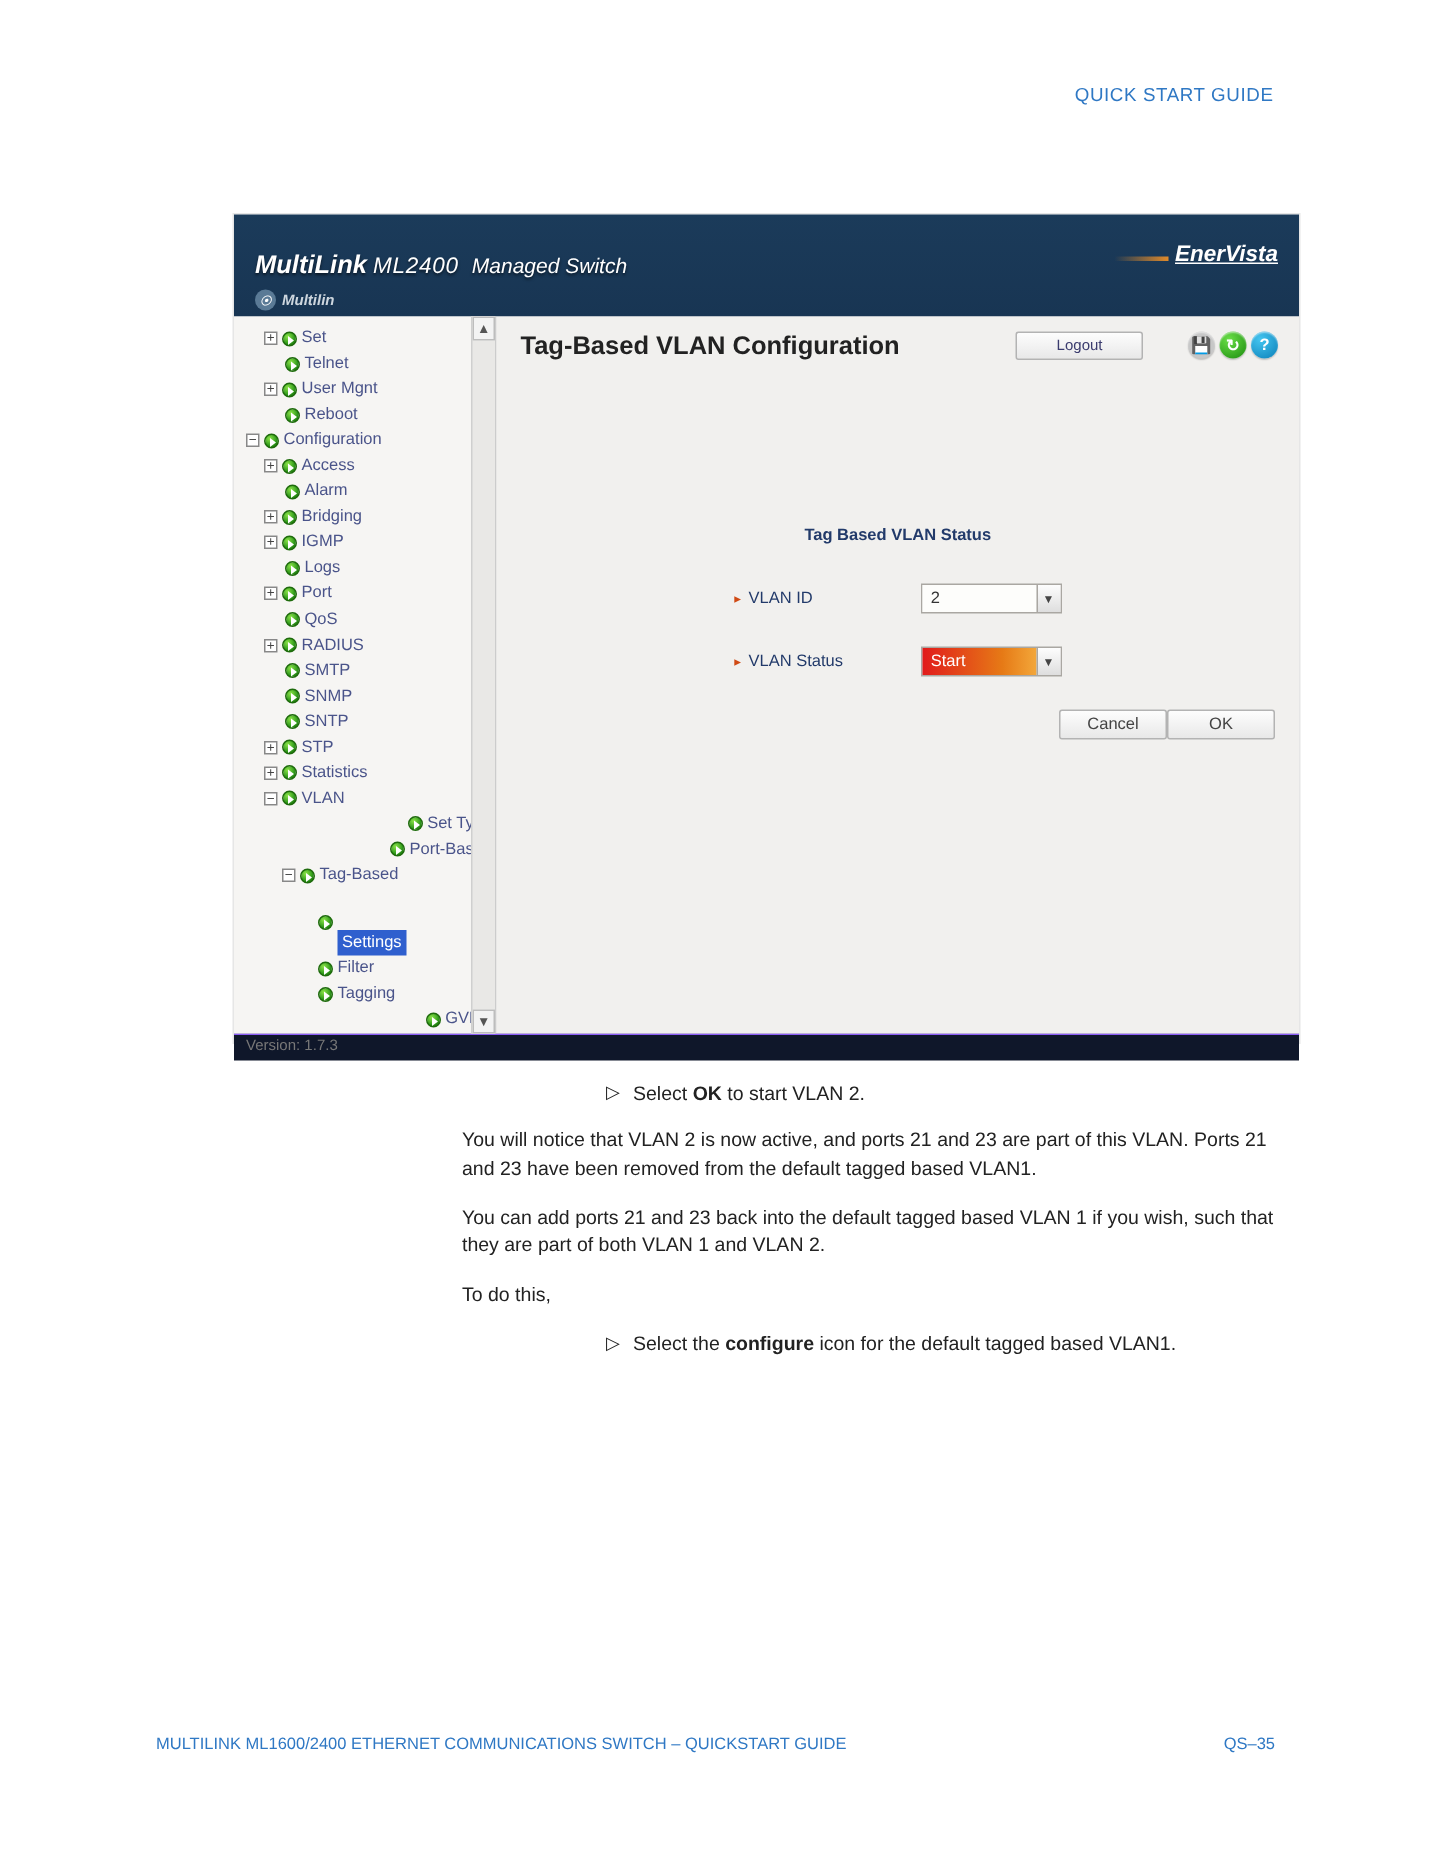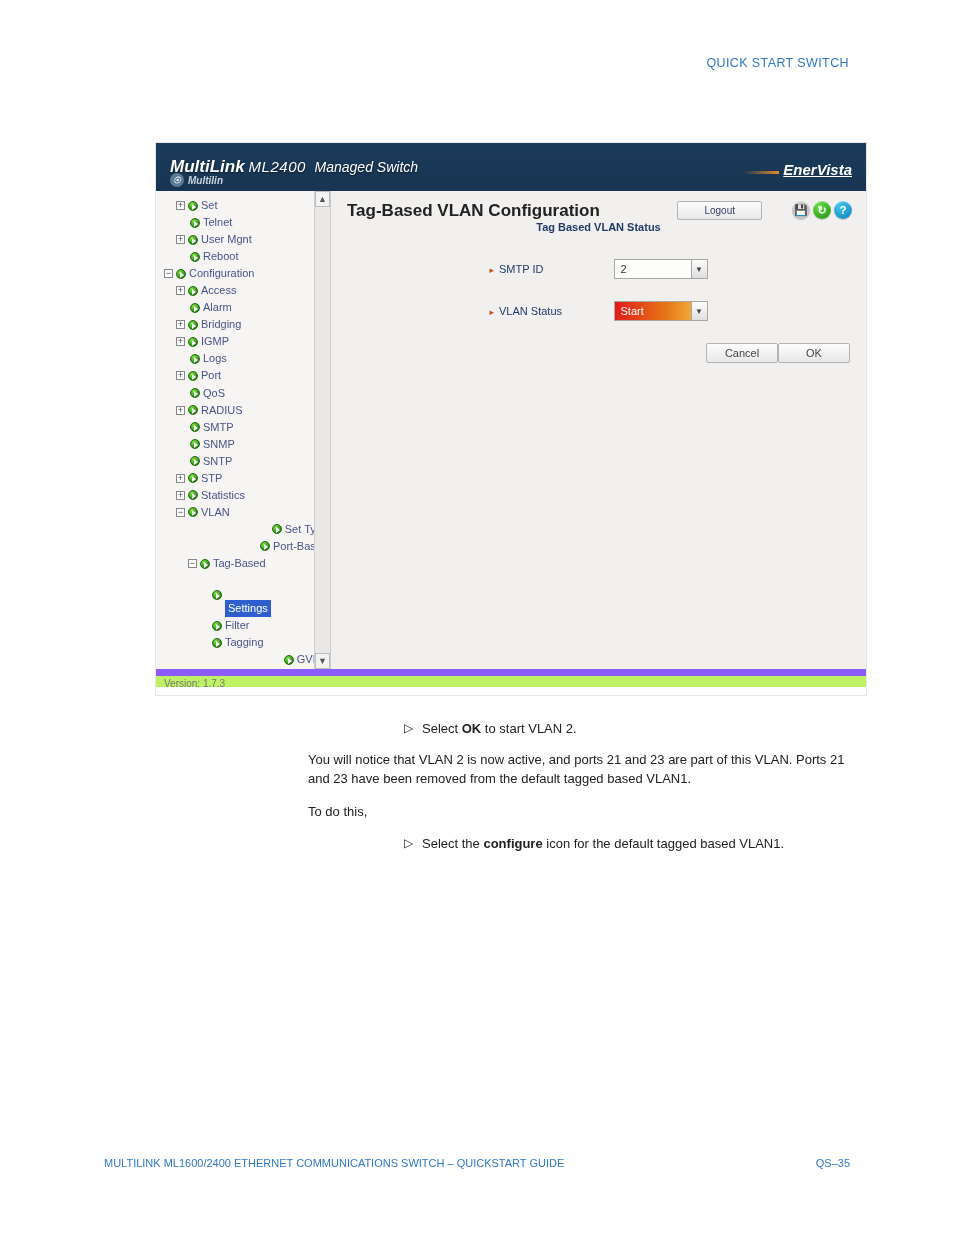--- a/index.html
+++ b/index.html
@@ -23,21 +23,21 @@
   .screenshot {
     position: absolute;
     left: 155px;
     top: 142px;
     width: 712px;
     height: 554px;
     background: #fff;
     border: 1px solid #e6e6e6;
   }
   .ss-headerbar {
-    height: 48px;
+    height: 68px;
     background: linear-gradient(#1b3b5a, #183553);
     display: flex;
     align-items: center;
     padding: 0 14px;
     position: relative;
   }
   .ss-logo {
     color: #fff;
     font-style: italic;
     font-size: 17px;
@@ -171,20 +171,21 @@
   .tic{
     width:18px;height:18px;border-radius:50%;
     display:flex;align-items:center;justify-content:center;
     color:#fff;font-size:11px;font-weight:bold;
     box-shadow: inset 0 1px 1px rgba(255,255,255,.5), 0 1px 1px rgba(0,0,0,.2);
   }
   .tic.save{background:#c7c7c7;color:#666;}
   .tic.refresh{background:radial-gradient(circle at 35% 30%, #6adf47, #1a8a0e);}
   .tic.help{background:radial-gradient(circle at 35% 30%, #44c5f0, #0a7fb8);}
   .vlan-panel{
+    margin-top:110px;
     text-align:center;
     color:#222;
   }
   .panel-subtitle{
     font-size:11px; font-weight:bold; color:#223a6a;
     margin-bottom:26px;
   }
   .frow{
     display:flex; justify-content:center; align-items:center;
     gap:34px; margin-bottom:22px;
@@ -216,23 +217,23 @@
     font-size:8px;color:#444;
   }
   .btn-row{ display:flex; justify-content:flex-end; }
   .fbtn{
     width:72px; padding:3px 0; font-size:11px;
     background:linear-gradient(#fdfdfd,#e8e8e8);
     border:1px solid #b3b3b3; border-radius:2px;
     cursor:pointer; color:#444;
   }
   .ss-footer{
-    height:18px; border-top:7px solid #8b5cf6;
+    height:18px; border-top:1px solid #8b5cf6;
     font-size:10px; color:#777; padding:2px 8px;
-    background:#bef264;
+    background:#0f172a;
   }
   .doc-text{
     position:absolute;
     left:308px; top:720px;
     width:552px;
     font-size:13px;
     color:#222;
     line-height:1.45;
   }
   .doc-text .step{
@@ -246,21 +247,21 @@
   .page-footer{
     position:absolute;
     left:104px; right:104px; bottom:66px;
     display:flex; justify-content:space-between;
     font-size:11px; color:#2f78c4;
   }
 </style>
 </head>
 <body>
 
-<div class="page-header">QUICK START SWITCH</div>
+<div class="page-header">QUICK START GUIDE</div>
 
 <div class="screenshot">
   <div class="ss-headerbar">
     <div class="ss-logo">
       <span>MultiLink</span><span class="model">ML2400</span>
       <span class="thin" style="font-size:14px;margin-left:4px;">Managed Switch</span>
     </div>
     <div class="ss-badge">
       <span class="ge">⦿</span>
       <b>Multilin</b>
@@ -408,21 +409,21 @@
       <button class="logout-btn">Logout</button>
       <div class="tool-icons">
         <span class="tic save">💾</span>
         <span class="tic refresh">↻</span>
         <span class="tic help">?</span>
       </div>
 
       <div class="vlan-panel">
         <div class="panel-subtitle">Tag Based VLAN Status</div>
         <div class="frow">
-          <div class="flabel">SMTP ID</div>
+          <div class="flabel">VLAN ID</div>
           <div class="sel-wrap">
             <div class="sel-val">2</div>
             <div class="sel-arrow">▼</div>
           </div>
         </div>
         <div class="frow">
           <div class="flabel">VLAN Status</div>
           <div class="sel-wrap">
             <div class="sel-val start">Start</div>
             <div class="sel-arrow">▼</div>
@@ -436,20 +437,21 @@
     </div>
   </div>
   <div class="ss-footer">Version: 1.7.3</div>
 </div>
 
 <div class="doc-text">
   <p class="step">
     <span>Select </span><b>OK</b><span> to start VLAN 2.</span>
   </p>
   <p class="body">You will notice that VLAN 2 is now active, and ports 21 and 23 are part of this VLAN. Ports 21 and 23 have been removed from the default tagged based VLAN1.</p>
+  <p class="body">You can add ports 21 and 23 back into the default tagged based VLAN 1 if you wish, such that they are part of both VLAN 1 and VLAN 2.</p>
   <p class="body">To do this,</p>
   <p class="step">
     <span>Select the </span><b>configure</b><span> icon for the default tagged based VLAN1.</span>
   </p>
 </div>
 
 <div class="page-footer">
   <span>MULTILINK ML1600/2400 ETHERNET COMMUNICATIONS SWITCH – QUICKSTART GUIDE</span>
   <span>QS–35</span>
 </div>

